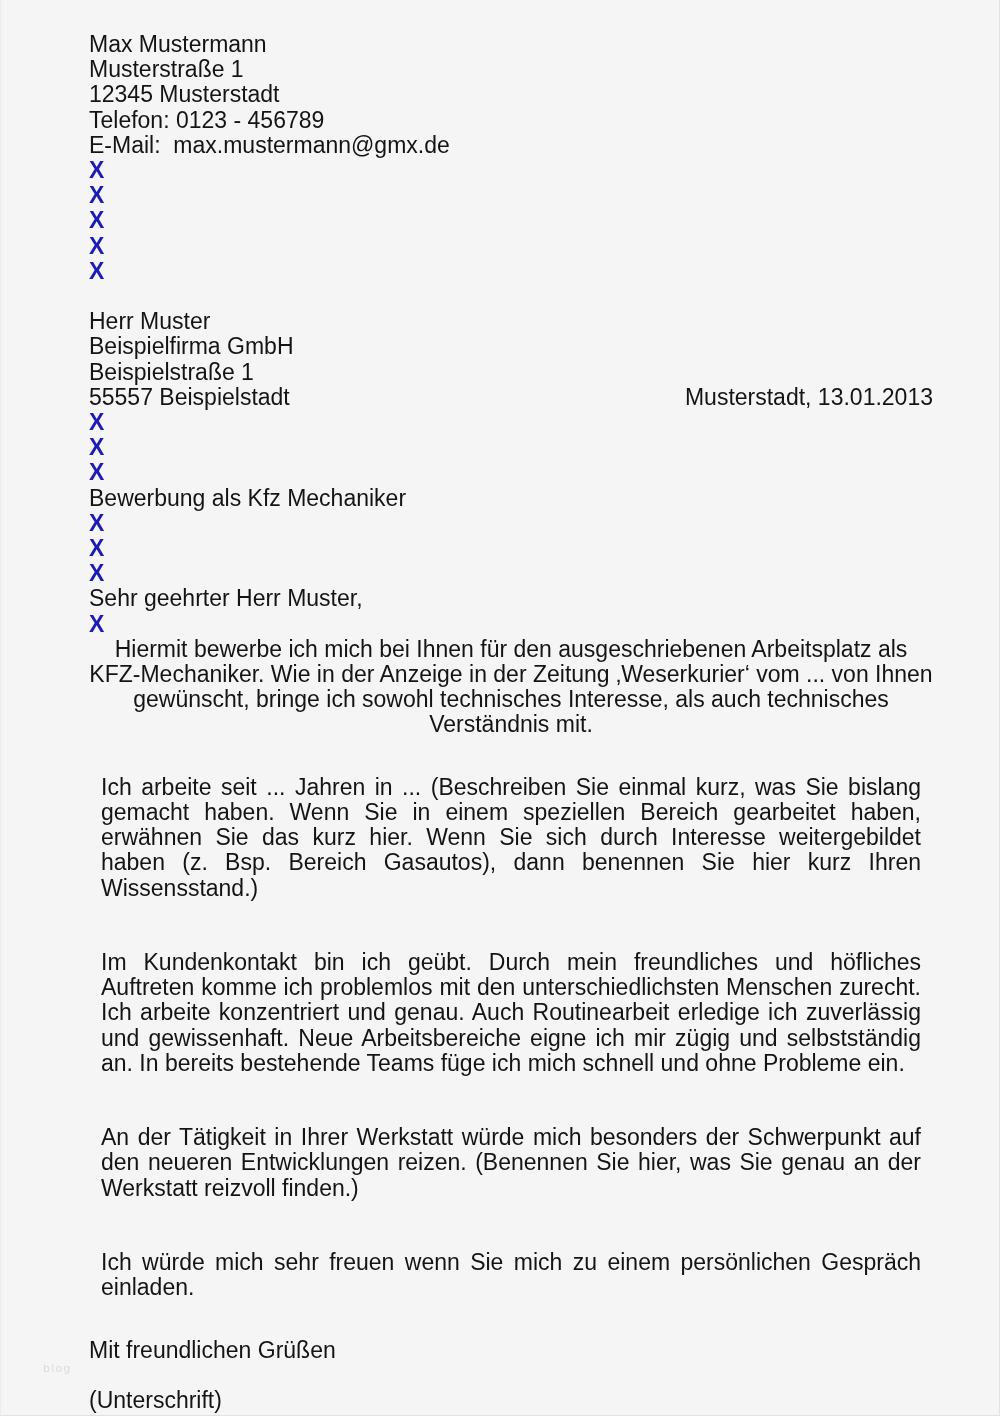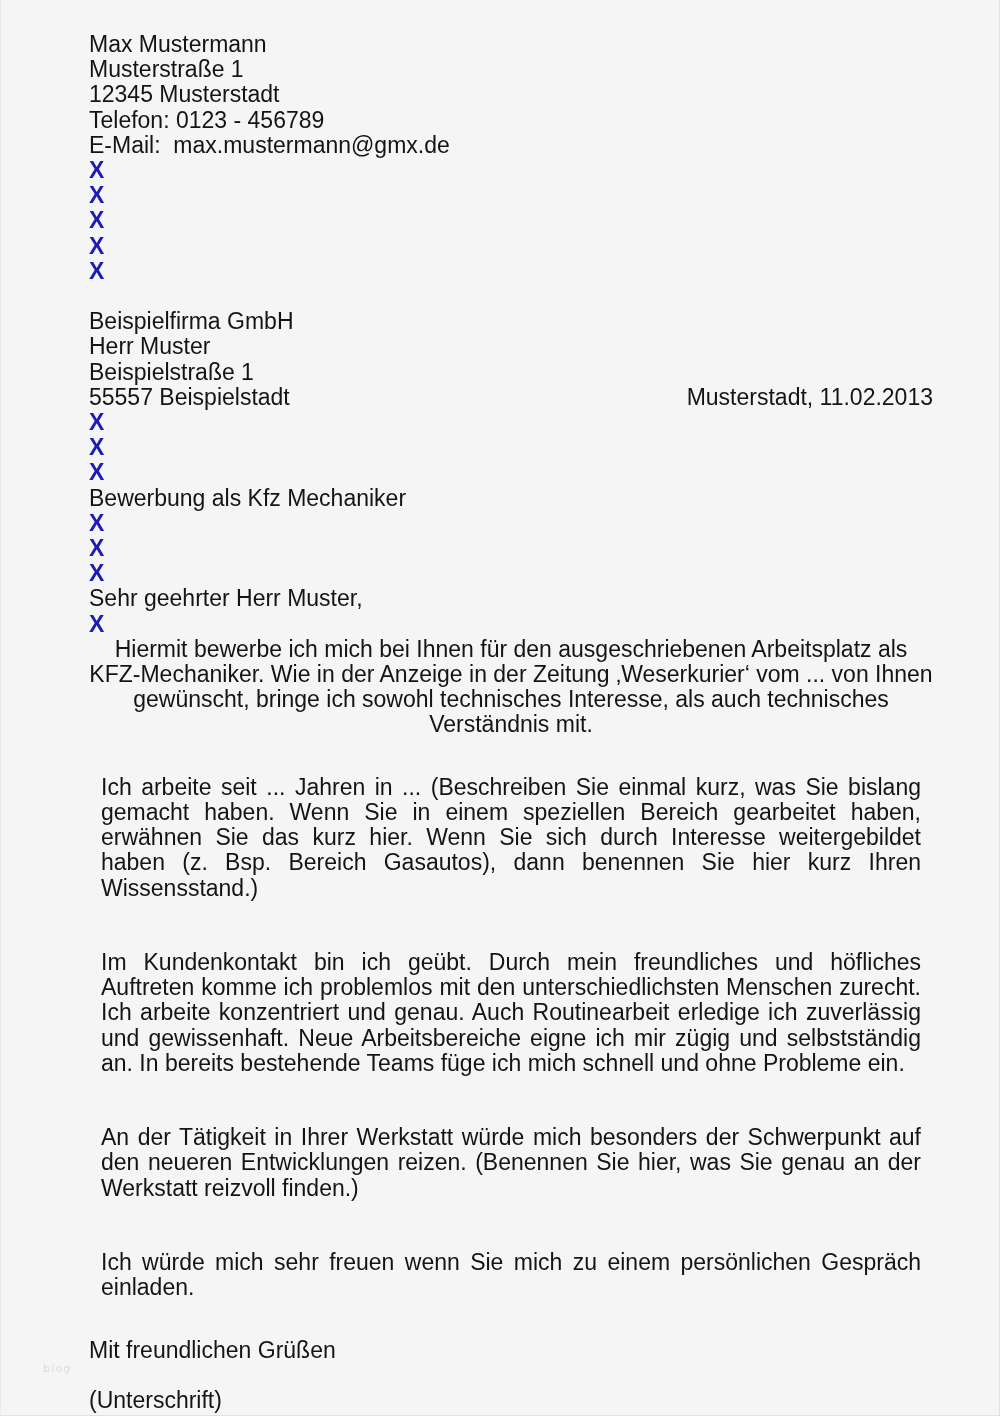--- a/index.html
+++ b/index.html
@@ -111,25 +111,25 @@
       <div class="x-mark">X</div>
       <div class="x-mark">X</div>
       <div class="x-mark">X</div>
       <div class="x-mark">X</div>
       <div class="x-mark">X</div>
     </div>
 
     <div class="spacer-line"></div>
 
     <div class="block recipient-wrap">
+      <div class="line">Herr Muster</div>
       <div class="line">Beispielfirma GmbH</div>
-      <div class="line">Herr Muster</div>
       <div class="line">Beispielstraße 1</div>
       <div class="line">55557 Beispielstadt</div>
-      <div class="date" style="top:75.6px;">Musterstadt, 11.02.2013</div>
+      <div class="date" style="top:75.6px;">Musterstadt, 13.01.2013</div>
     </div>
 
     <div class="block">
       <div class="x-mark">X</div>
       <div class="x-mark">X</div>
       <div class="x-mark">X</div>
     </div>
 
     <div class="subject">Bewerbung als Kfz Mechaniker</div>
 

